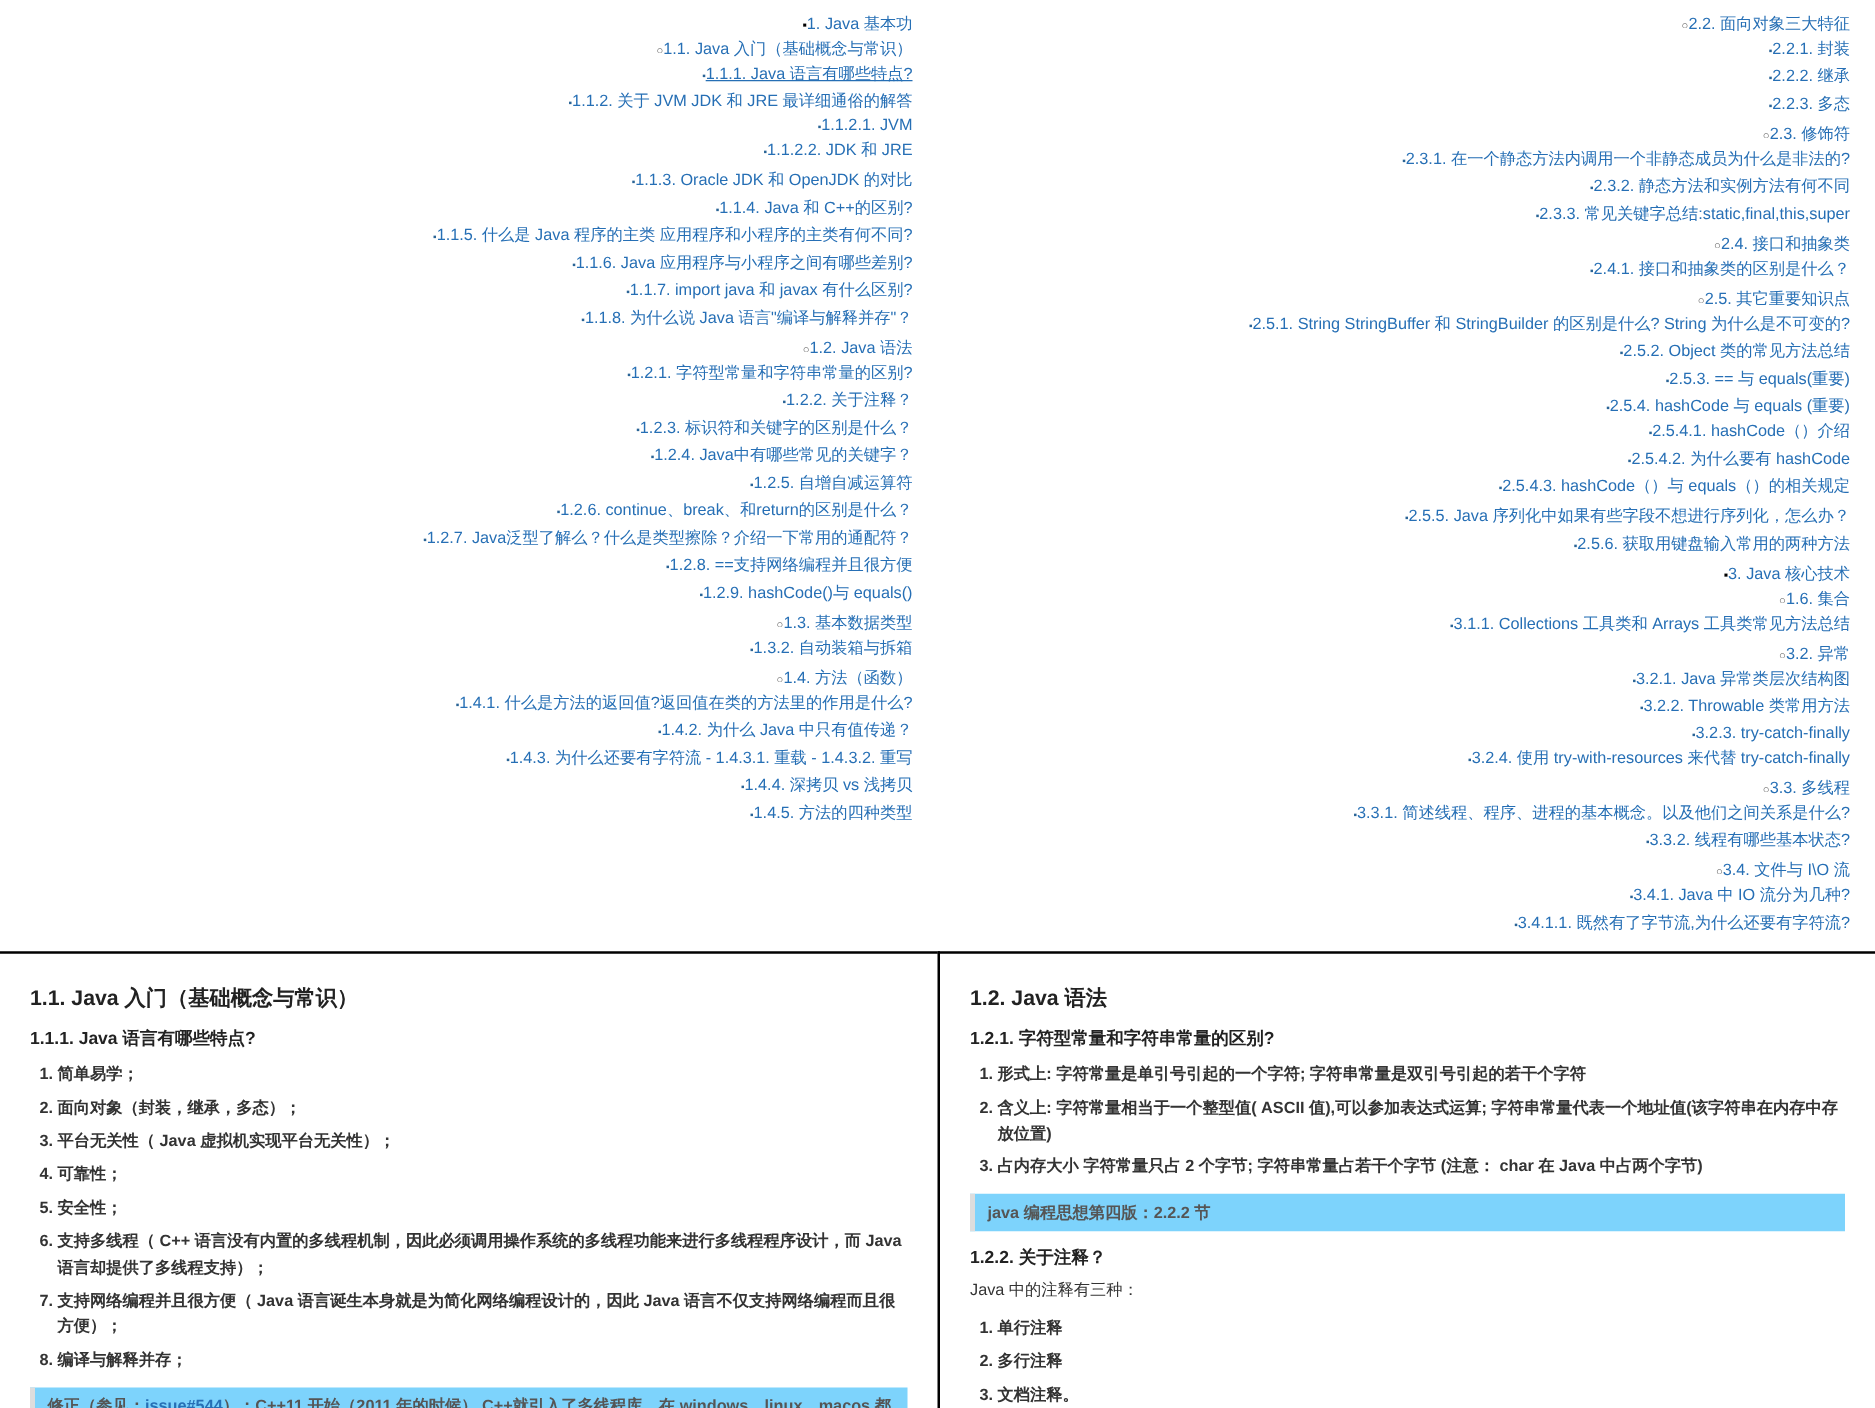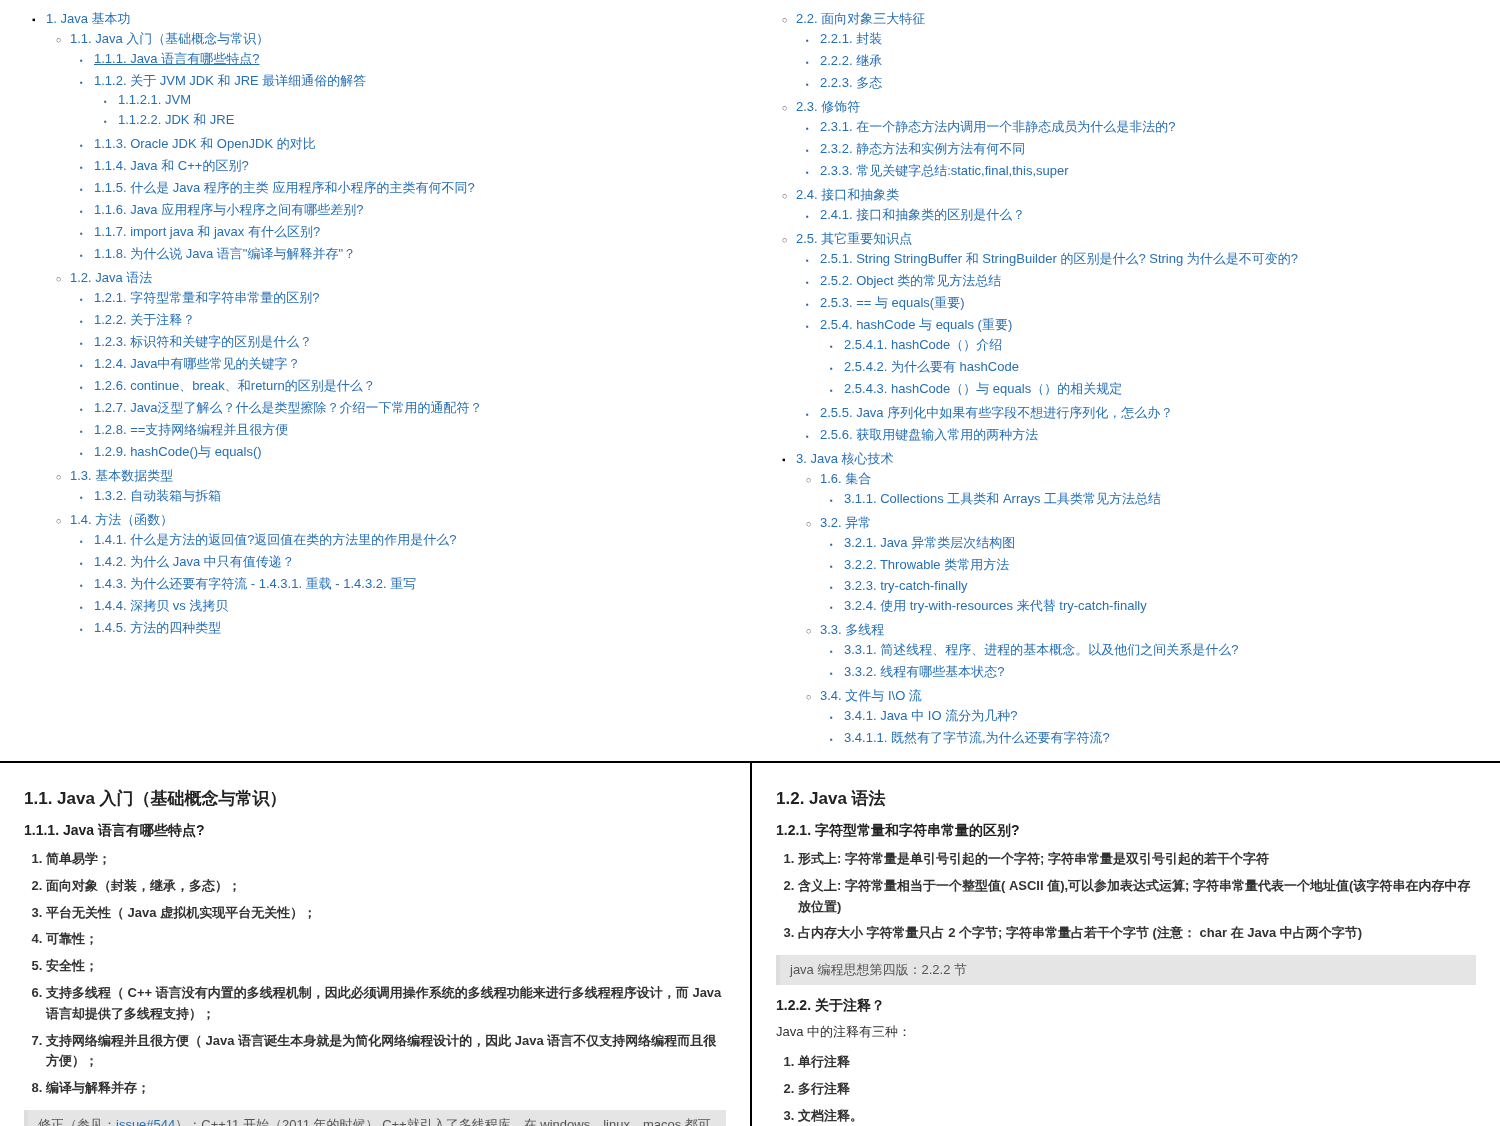--- a/index.html
+++ b/index.html
@@ -1,33 +1,33 @@
 <!DOCTYPE html>
 <html><head>
 <meta charset="utf-8">
 <style>
   * { box-sizing: border-box; margin: 0; padding: 0; }
   body { font-family: "Microsoft YaHei", Arial, sans-serif; font-size: 13px; color: #333; background: #fff; }
   .page { display: flex; flex-wrap: wrap; width: 1500px; }
   .col { width: 50%; padding: 8px 20px; }
-  ul { list-style: none; padding-left: 0; }
+  ul { list-style: none; padding-left: 0; text-align: right; }
   .toc li { padding: 2px 0; }
   .toc > li { padding-left: 28px; }
   .toc .disc::before { content: "▪"; color: #000; display:inline-block; width:14px; margin-left:-16px; font-size:10px;}
   .toc .circ::before { content: "○"; color:#555; display:inline-block; width:14px; margin-left:-16px; font-size:9px;}
   .toc .sq::before   { content: "▪"; color:#2a6496; display:inline-block; width:14px; margin-left:-16px; font-size:8px;}
   .toc ul { padding-left: 24px; }
   a, .link { color: #266fb5; text-decoration: none; cursor: pointer; }
   .underline { text-decoration: underline; }
   h2.section { font-size: 17px; font-weight: bold; margin: 14px 0 10px; color:#222;}
   h3.sub { font-size: 14px; font-weight: bold; margin: 12px 0 6px; color:#222;}
   .content ol { padding-left: 22px; margin: 6px 0; font-weight: bold; }
   .content ol li { padding: 3px 0; line-height: 1.6;}
   .content p { line-height: 1.7; margin: 6px 0; }
-  .quote { border-left: 4px solid #ddd; padding: 6px 10px; margin: 8px 0; color: #555; background:#e5e5e5;}
+  .quote { border-left: 4px solid #ddd; padding: 6px 10px; margin: 8px 0; color: #555; background:#7dd3fc;font-weight:bold;}
   .bottom-section { width:100%; display:flex;}
   .bottom-col { width:50%; padding: 10px 24px; }
   .bottom-col.left { border-top:2px solid #000;}
   .bottom-col.right { border-top:2px solid #000; border-left:2px solid #000;}
 </style>
 </head>
 <body>
 
 <div class="page">
 
@@ -45,20 +45,21 @@
                 <li class="sq"><a class="link">1.1.5. 什么是 Java 程序的主类 应用程序和小程序的主类有何不同?</a></li>
                 <li class="sq"><a class="link">1.1.6. Java 应用程序与小程序之间有哪些差别?</a></li>
                 <li class="sq"><a class="link">1.1.7. import java 和 javax 有什么区别?</a></li>
                 <li class="sq"><a class="link">1.1.8. 为什么说 Java 语言"编译与解释并存"？</a></li>
               </ul></li>
             <li class="circ"><a class="link">1.2. Java 语法</a><ul>
                 <li class="sq"><a class="link">1.2.1. 字符型常量和字符串常量的区别?</a></li>
                 <li class="sq"><a class="link">1.2.2. 关于注释？</a></li>
                 <li class="sq"><a class="link">1.2.3. 标识符和关键字的区别是什么？</a></li>
                 <li class="sq"><a class="link">1.2.4. Java中有哪些常见的关键字？</a></li>
+                <li class="sq"><a class="link">1.2.5. 自增自减运算符</a></li>
                 <li class="sq"><a class="link">1.2.6. continue、break、和return的区别是什么？</a></li>
                 <li class="sq"><a class="link">1.2.7. Java泛型了解么？什么是类型擦除？介绍一下常用的通配符？</a></li>
                 <li class="sq"><a class="link">1.2.8. ==支持网络编程并且很方便</a></li>
                 <li class="sq"><a class="link">1.2.9. hashCode()与 equals()</a></li>
               </ul></li>
             <li class="circ"><a class="link">1.3. 基本数据类型</a><ul>
                 <li class="sq"><a class="link">1.3.2. 自动装箱与拆箱</a></li>
               </ul></li>
             <li class="circ"><a class="link">1.4. 方法（函数）</a><ul>
                 <li class="sq"><a class="link">1.4.1. 什么是方法的返回值?返回值在类的方法里的作用是什么?</a></li>

